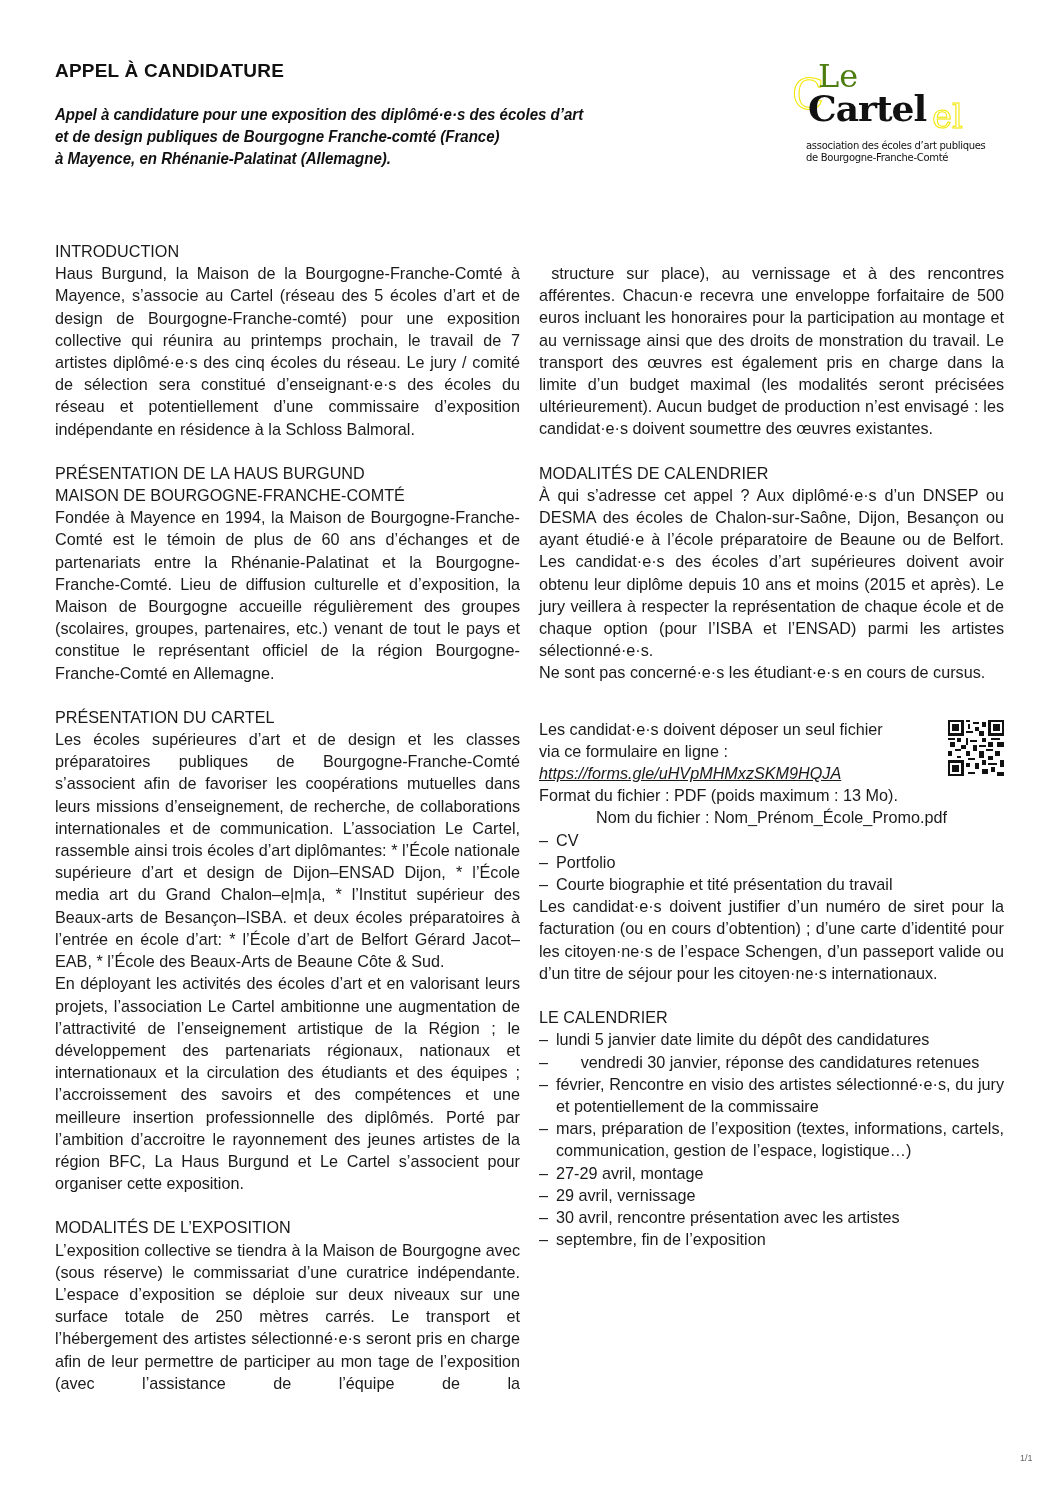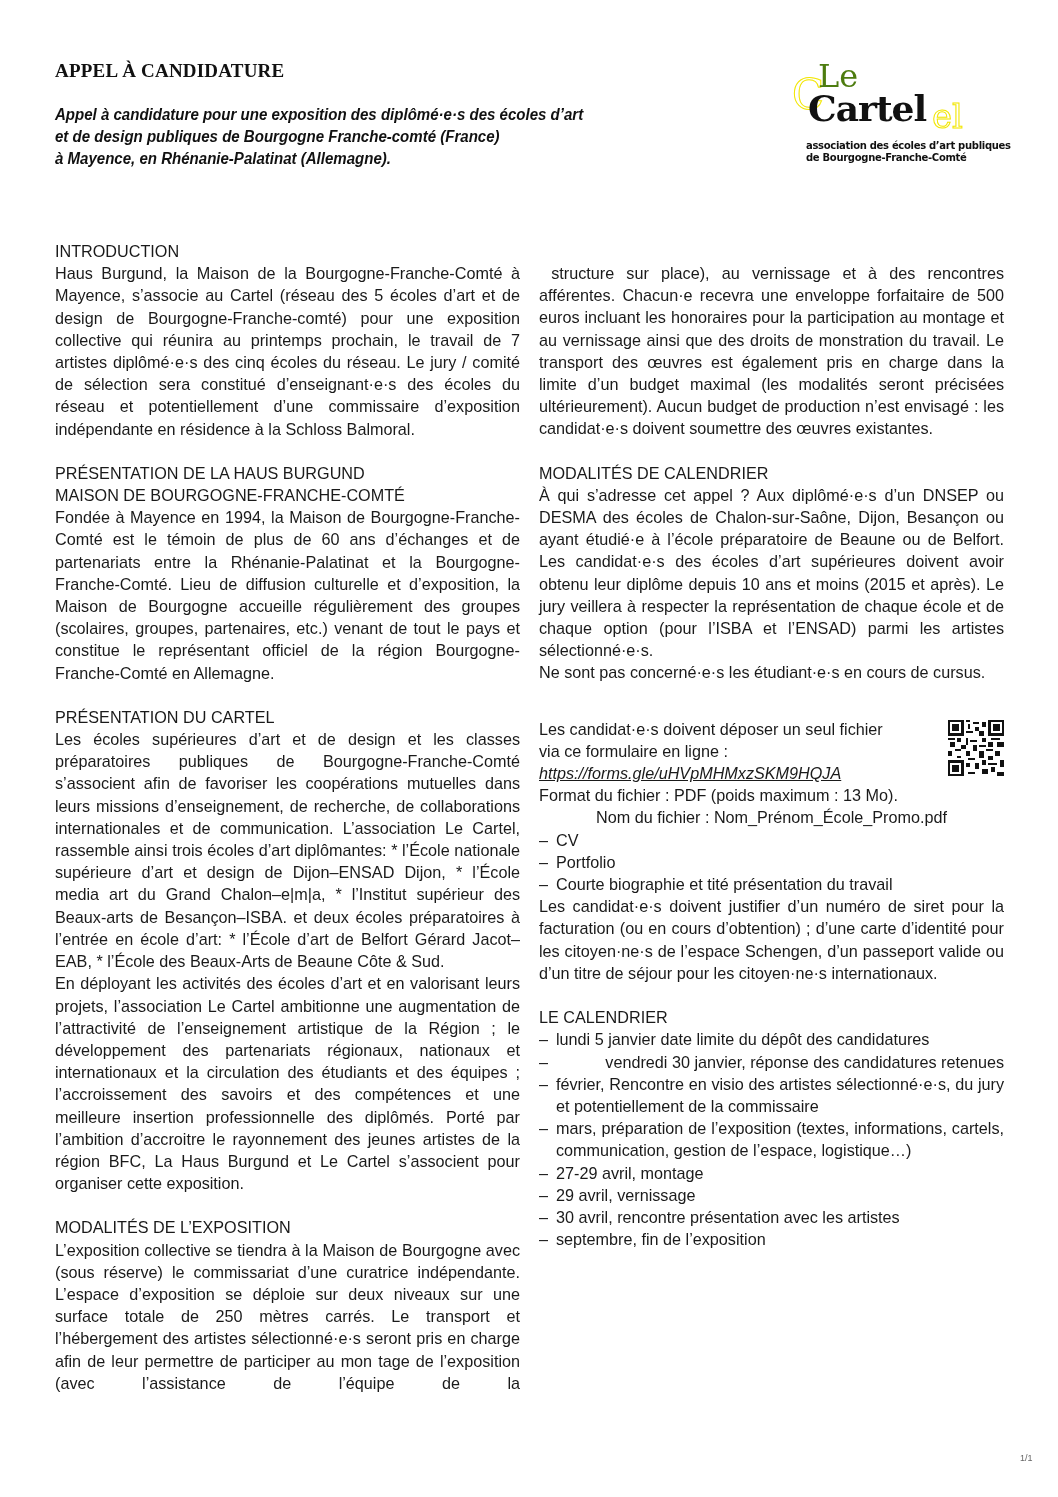--- a/index.html
+++ b/index.html
@@ -2,21 +2,21 @@
 <html><head>
   <meta charset="utf-8">
   <style>
     html, body { margin: 0; padding: 0; background: #ffffff; }
     body {
       width: 1058px; height: 1497px; position: relative; overflow: hidden;
       font-family: "Liberation Sans", sans-serif; color: #1a1a1a;
     }
     .title {
       position: absolute; left: 55px; top: 60px;
-      font-family: Liberation Serif, serif; font-weight: 900; font-size: 19px;
+      font-family: Liberation Sans, sans-serif; font-weight: 900; font-size: 19px;
       letter-spacing: 0.2px; color: #111;
     }
     .subtitle {
       position: absolute; left: 55px; top: 104px; width: 620px;
       font-family: "Liberation Sans", sans-serif; font-weight: 700; font-style: italic;
       font-size: 16px; line-height: 22px; color: #111;
       transform: scaleX(0.94); transform-origin: left top;
     }
     .subtitle div { white-space: nowrap; }
     
@@ -34,21 +34,21 @@
       font-size: 42px; line-height: 42px; color: transparent;
       -webkit-text-stroke: 1px #f2e600;
     }
     .logo .ghost-el {
       position: absolute; left: 132px; top: 36px; font-family: "DejaVu Serif", serif;
       font-size: 34px; line-height: 40px; color: transparent;
       -webkit-text-stroke: 1px #f2e600;
     }
     .logo .tagline {
       position: absolute; left: 6px; top: 80px; font-family: "DejaVu Sans", sans-serif;
-      font-size: 10px; line-height: 12px; color: #111; white-space: nowrap; letter-spacing: -0.3px; font-weight: bold;
+      font-size: 10px; line-height: 12px; color: #111; white-space: nowrap; letter-spacing: -0.3px;
     }
     
     .col {
       position: absolute; top: 240px; width: 465px;
       font-size: 16.2px; line-height: 22.2px; text-align: justify; hyphens: manual;
     }
     .col.left { left: 55px; }
     .col.right { left: 539px; top: 262px; }
     .section { margin-bottom: 22px; }
     .heading { text-transform: none; text-align: left; }
@@ -178,21 +178,21 @@
         <li>Courte biographie et tité présentation du travail</li>
       </ul>
       <div class="para">Les candidat·e·s doivent justifier d’un numéro de siret pour la facturation (ou en cours d’obtention) ; d’une carte d’iden­tité pour les citoyen·ne·s de l’espace Schengen, d’un pas­seport valide ou d’un titre de séjour pour les citoyen·ne·s internationaux.</div>
     </div>
   </div>
 
   <div class="section">
     <div class="heading">LE CALENDRIER</div>
     <ul class="dash-list">
       <li style="text-align:left">lundi 5 janvier date limite du dépôt des candidatures</li>
-      <li style="text-align:right">vendredi 30 janvier, réponse des candidatures retenues</li>
+      <li style="text-align:center">vendredi 30 janvier, réponse des candidatures retenues</li>
       <li>février, Rencontre en visio des artistes sélectionné·e·s, du jury et potentiellement de la commissaire</li>
       <li>mars, préparation de l’exposition (textes, informations, cartels, communication, gestion de l’espace, logistique…)</li>
       <li>27-29 avril, montage</li>
       <li>29 avril, vernissage</li>
       <li>30 avril, rencontre présentation avec les artistes</li>
       <li>septembre, fin de l’exposition</li>
     </ul>
   </div>
 </div>
 

